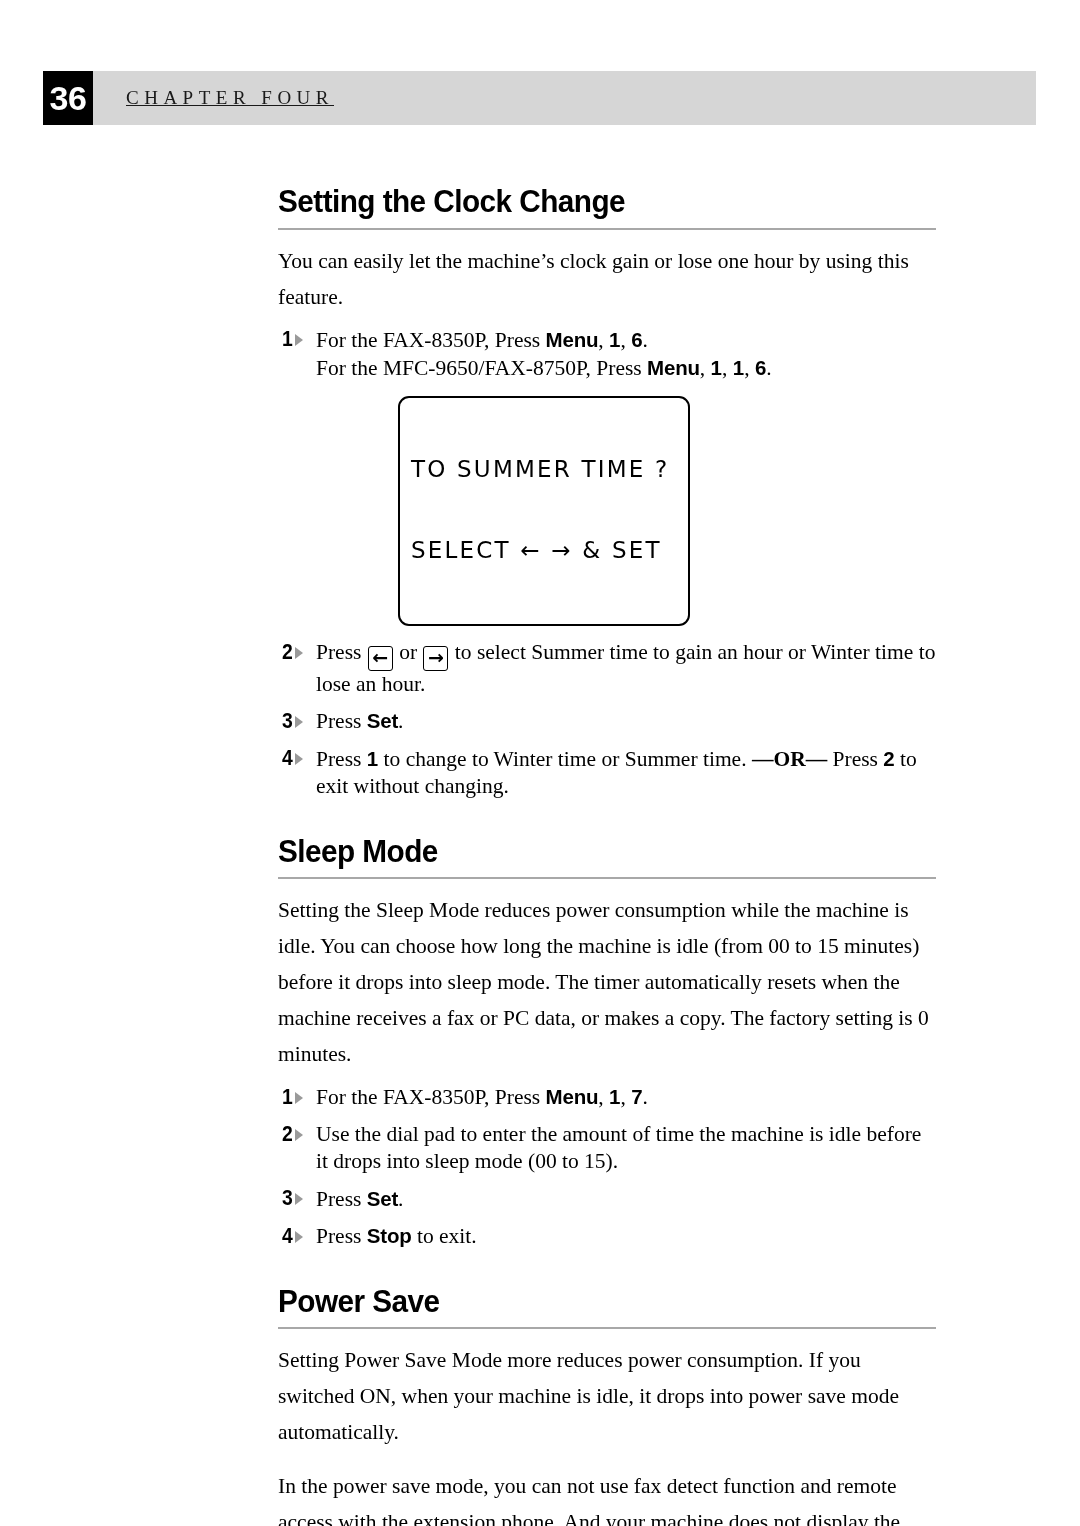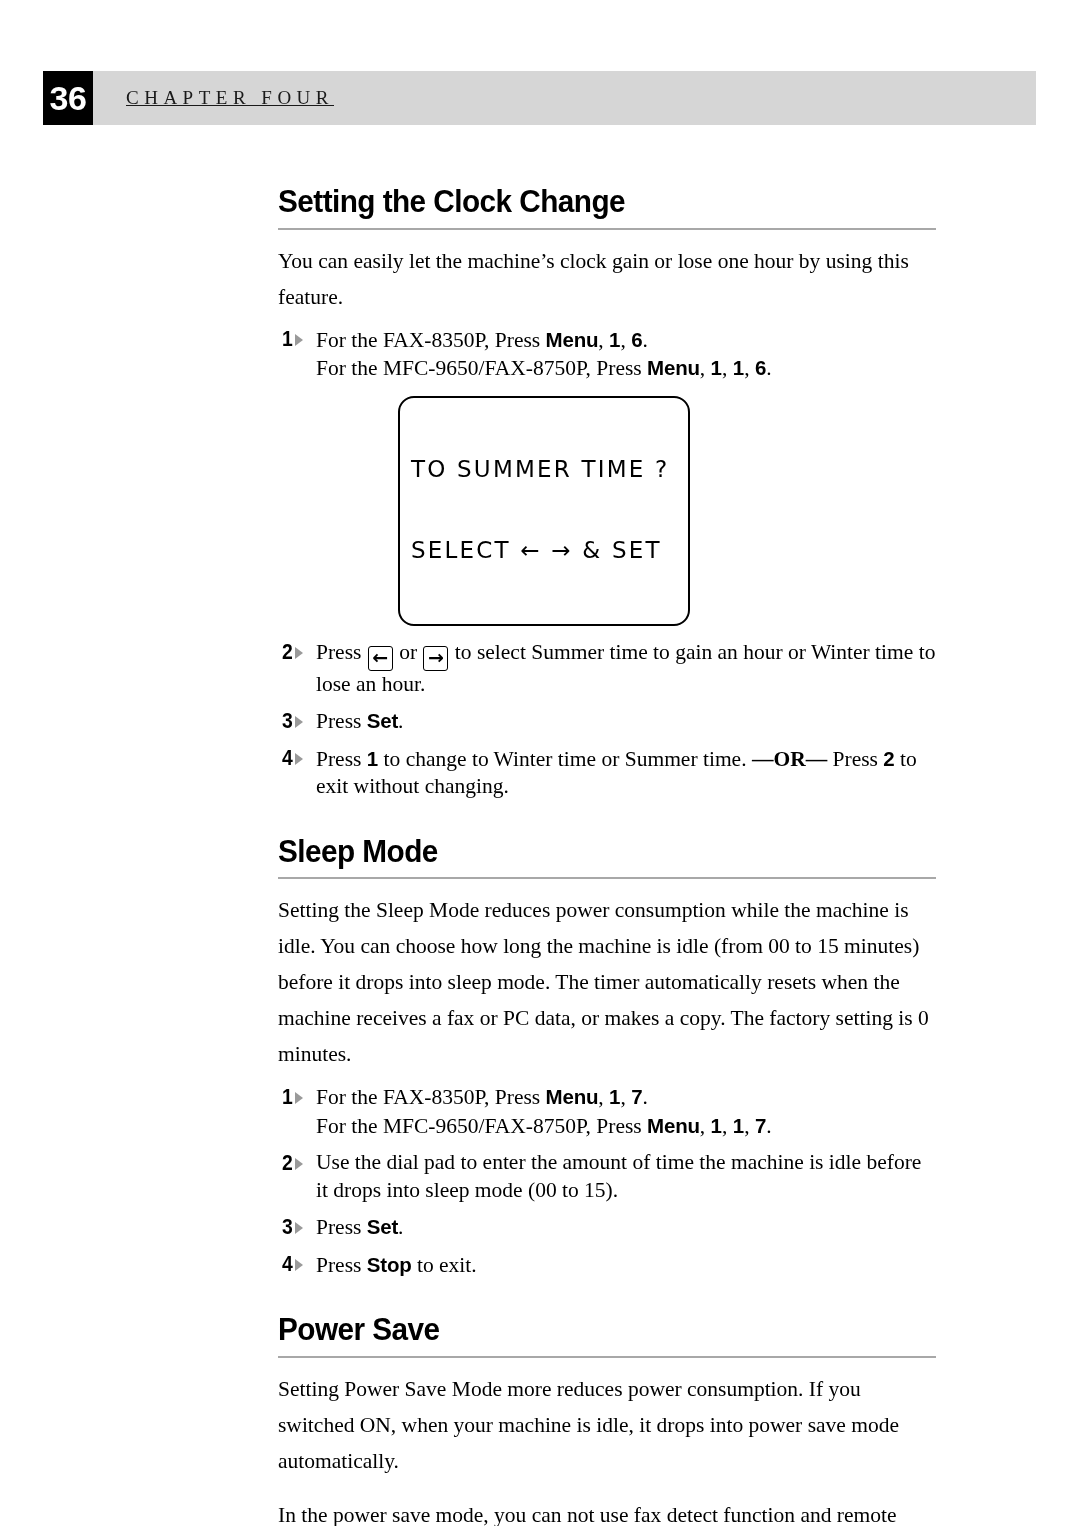--- a/index.html
+++ b/index.html
@@ -158,21 +158,21 @@
     font-weight: bold;
     vertical-align: -5px;
     margin: 0 1px;
     box-sizing: border-box;
   }
 
   
   .lcd {
     margin: 13px 0 13px 120px;
     border: 2.5px solid #000000;
-    border-radius: 16px;
+    border-radius: 11px;
     width: 292px;
     box-sizing: border-box;
     padding: 4px 11px 6px 11px;
     font-family: "DejaVu Sans", sans-serif;
     font-size: 23px;
     line-height: 27px;
     letter-spacing: 2.2px;
     white-space: pre;
   }
   .lcd-line { display: block; }
@@ -239,21 +239,20 @@
   <div class="heading-rule"></div>
   <p class="body-text">Setting the Sleep Mode reduces power consumption while the machine is idle.  You can choose how long the machine is idle (from 00 to 15 minutes) before it drops into sleep mode.  The timer automatically resets when the machine receives a fax or PC data, or makes a copy. The factory setting is 0 minutes.</p>
 
   <ol class="steps" style="margin-top:11px;">
     <li class="step">
       <span class="step-marker">
         <span class="step-num">1</span>
         <span class="step-tri"></span>
       </span>
       <span class="step-line"><span>For the FAX-8350P, Press </span><span class="k">Menu</span><span>, </span><span class="kn">1</span><span>, </span><span class="kn">7</span><span>.</span></span>
-      <span class="step-line"><span>For the MFC-9650/FAX-8750P, Press </span><span class="k">Menu</span><span>, </span><span class="kn">1</span><span>, </span><span class="kn">1</span><span>, </span><span class="kn">7</span><span>.</span></span>
     </li>
 
     <li class="step">
       <span class="step-marker">
         <span class="step-num">2</span>
         <span class="step-tri"></span>
       </span>
       <span>Use the dial pad to enter the amount of time the machine is idle before it drops into sleep mode (00 to 15).</span>
     </li>
 

